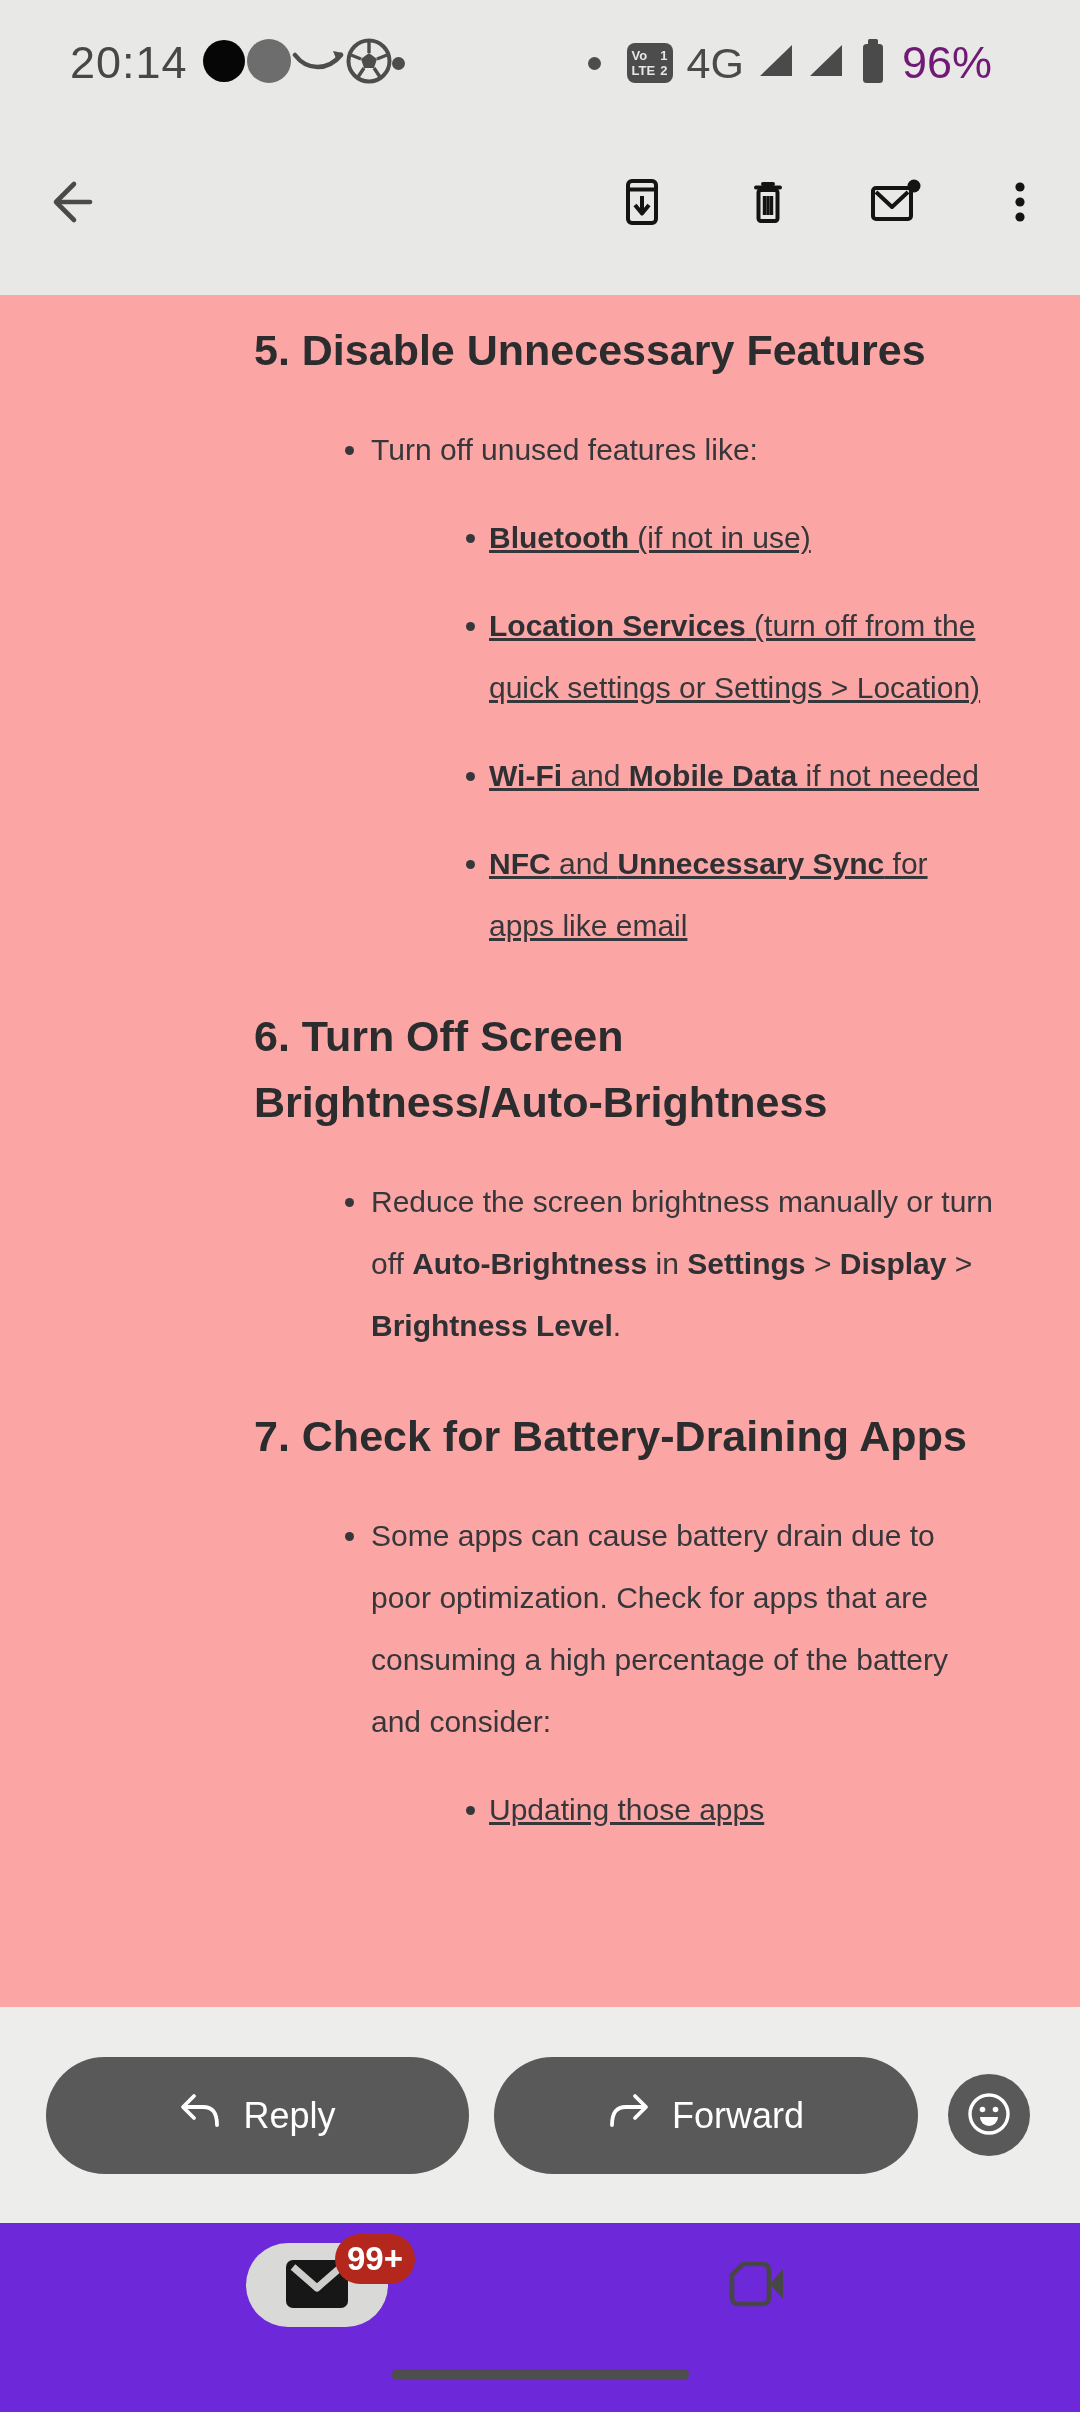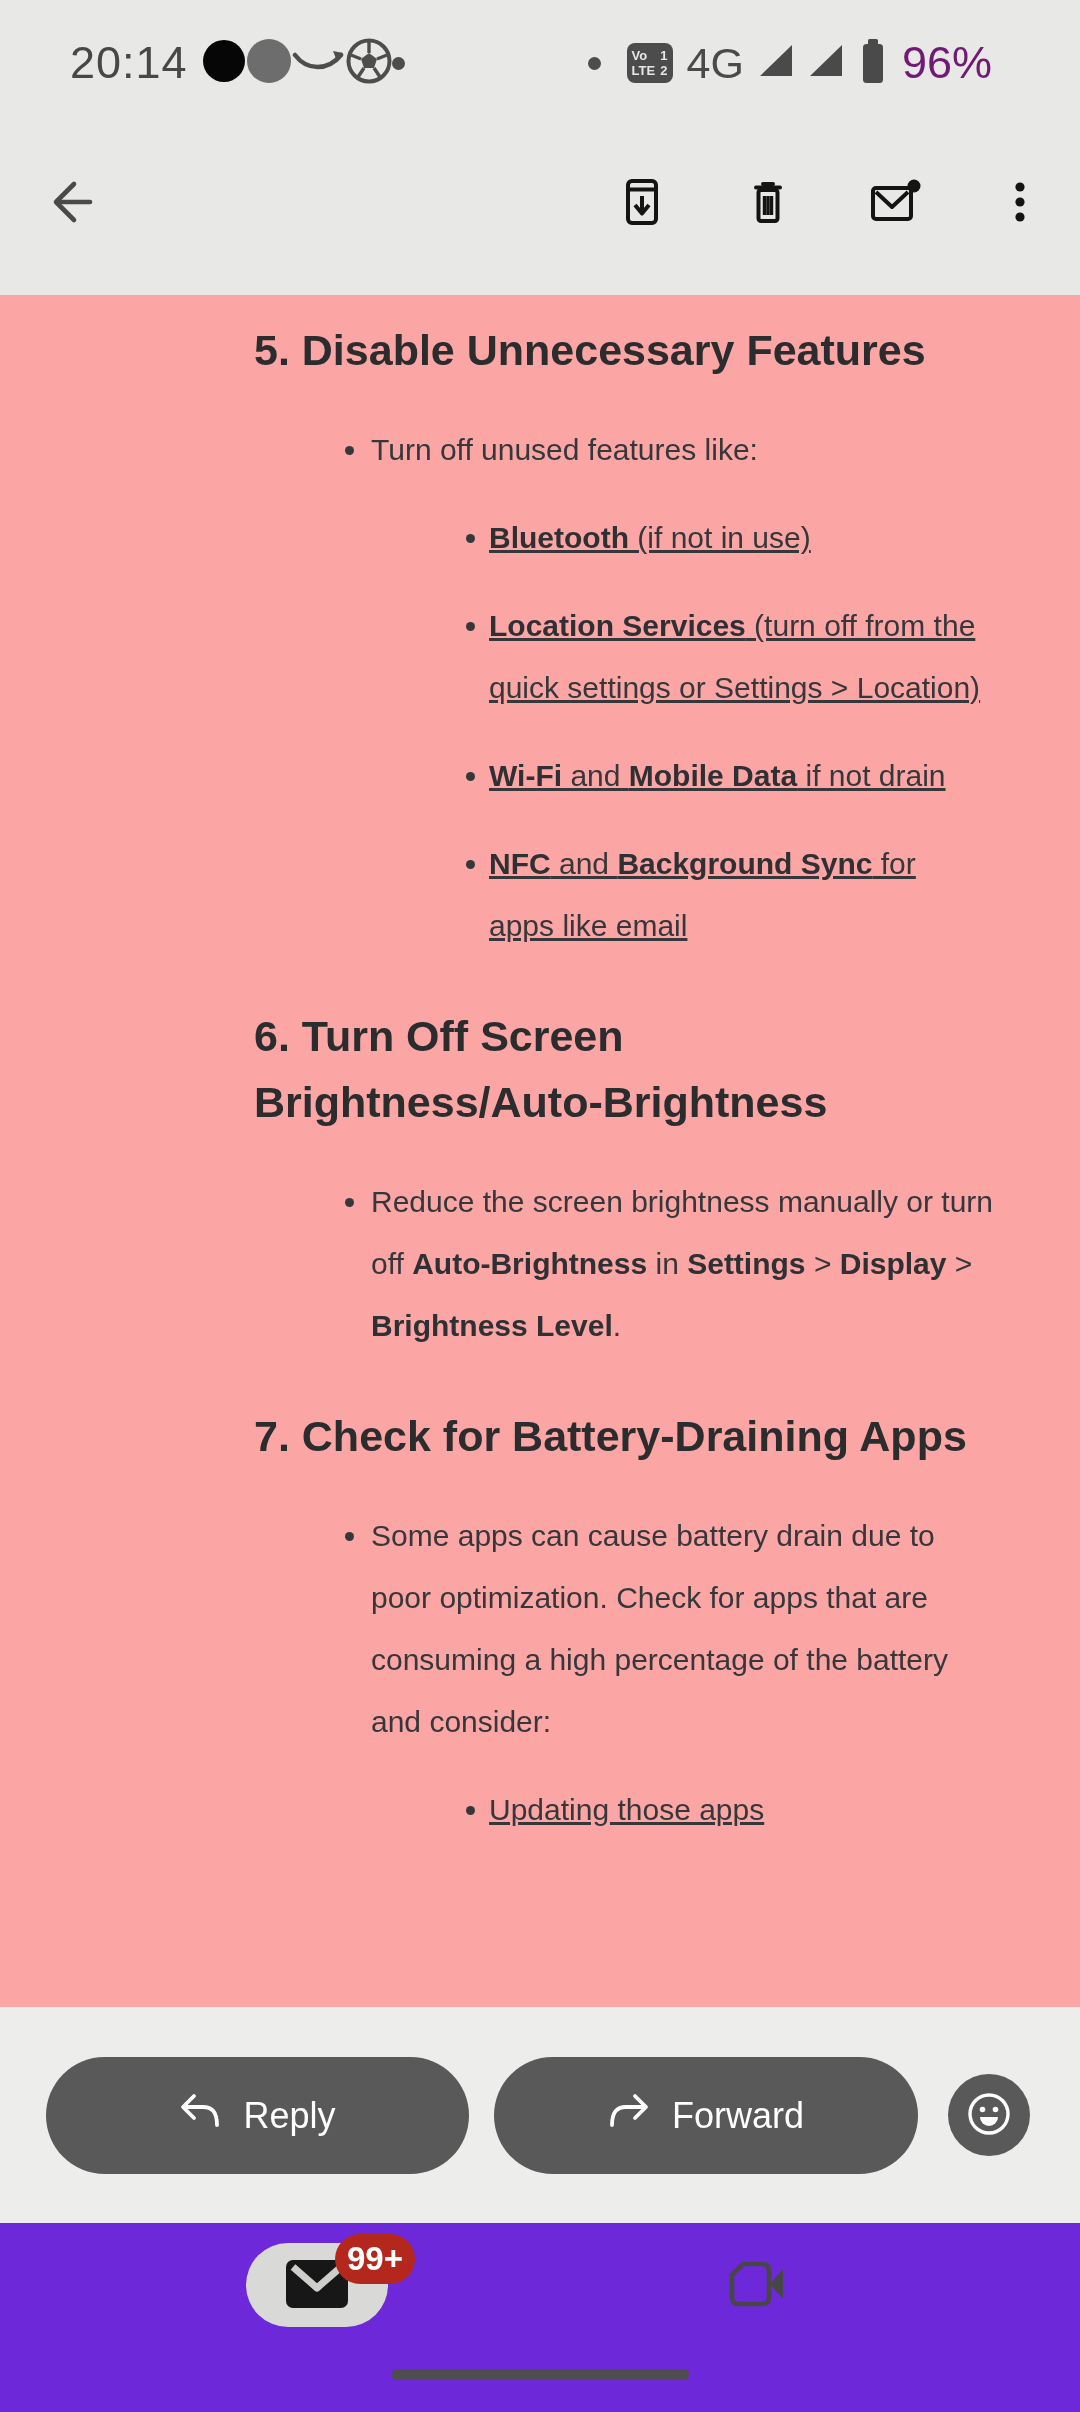--- a/index.html
+++ b/index.html
@@ -222,22 +222,22 @@
     </button>
   </div>
 </div>
 
 <div class="content">
   <div class="email-body">
       <div class="heading">5. Disable Unnecessary Features</div>
       <div class="li l1"><span class="dot"></span><span>Turn off unused features like:</span></div>
       <div class="li l2"><span class="dot"></span><b>Bluetooth</b><span> (if not in use)</span></div>
       <div class="li l2"><span class="dot"></span><b>Location Services</b><span> (turn off from the quick settings or Settings &gt; Location)</span></div>
-      <div class="li l2"><span class="dot"></span><b>Wi-Fi</b><span> and </span><b>Mobile Data</b><span> if not drain</span></div>
-      <div class="li l2"><span class="dot"></span><b>NFC</b><span> and </span><b>Background Sync</b><span> for apps like email</span></div>
+      <div class="li l2"><span class="dot"></span><b>Wi-Fi</b><span> and </span><b>Mobile Data</b><span> if not needed</span></div>
+      <div class="li l2"><span class="dot"></span><b>NFC</b><span> and </span><b>Unnecessary Sync</b><span> for apps like email</span></div>
       <div class="heading">6. Turn Off Screen Brightness/Auto-Brightness</div>
       <div class="li l1"><span class="dot"></span><span>Reduce the screen brightness manually or turn off </span><b>Auto-Brightness</b><span> in </span><b>Settings</b><span> &gt; </span><b>Display</b><span> &gt; </span><b>Brightness Level</b><span>.</span></div>
       <div class="heading">7. Check for Battery-Draining Apps</div>
       <div class="li l1"><span class="dot"></span><span>Some apps can cause battery drain due to poor optimization. Check for apps that are consuming a high percentage of the battery and consider:</span></div>
       <div class="li l2"><span class="dot"></span><span>Updating those apps</span></div>
     </div>
 </div>
 
 <div class="actionbar">
   <button class="pill reply">

